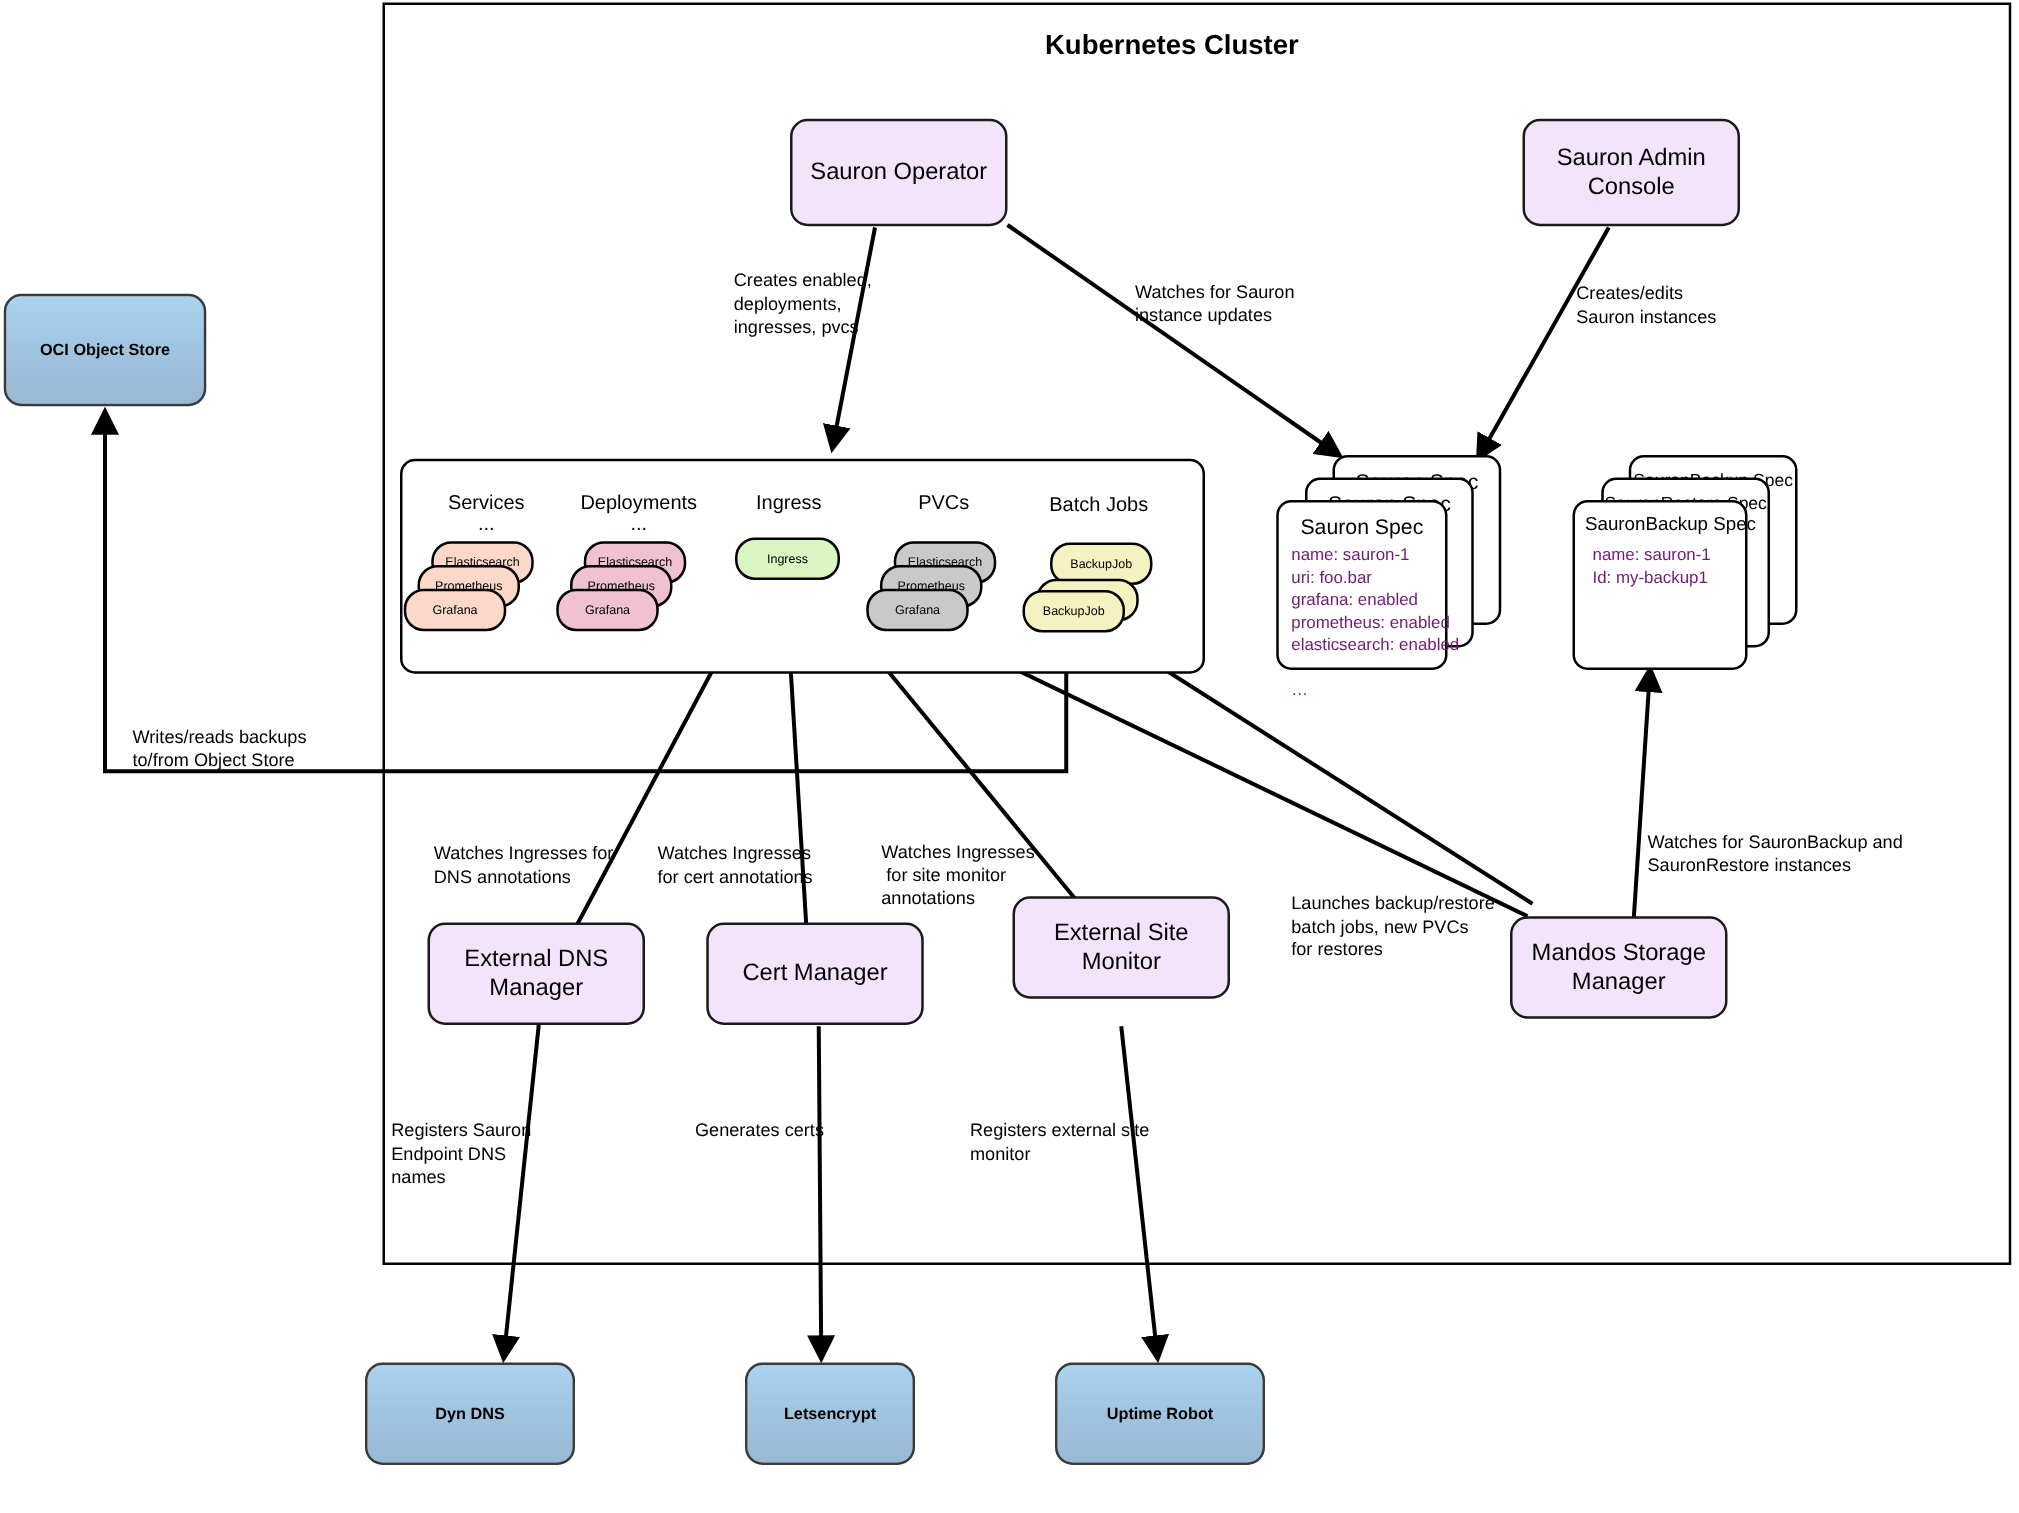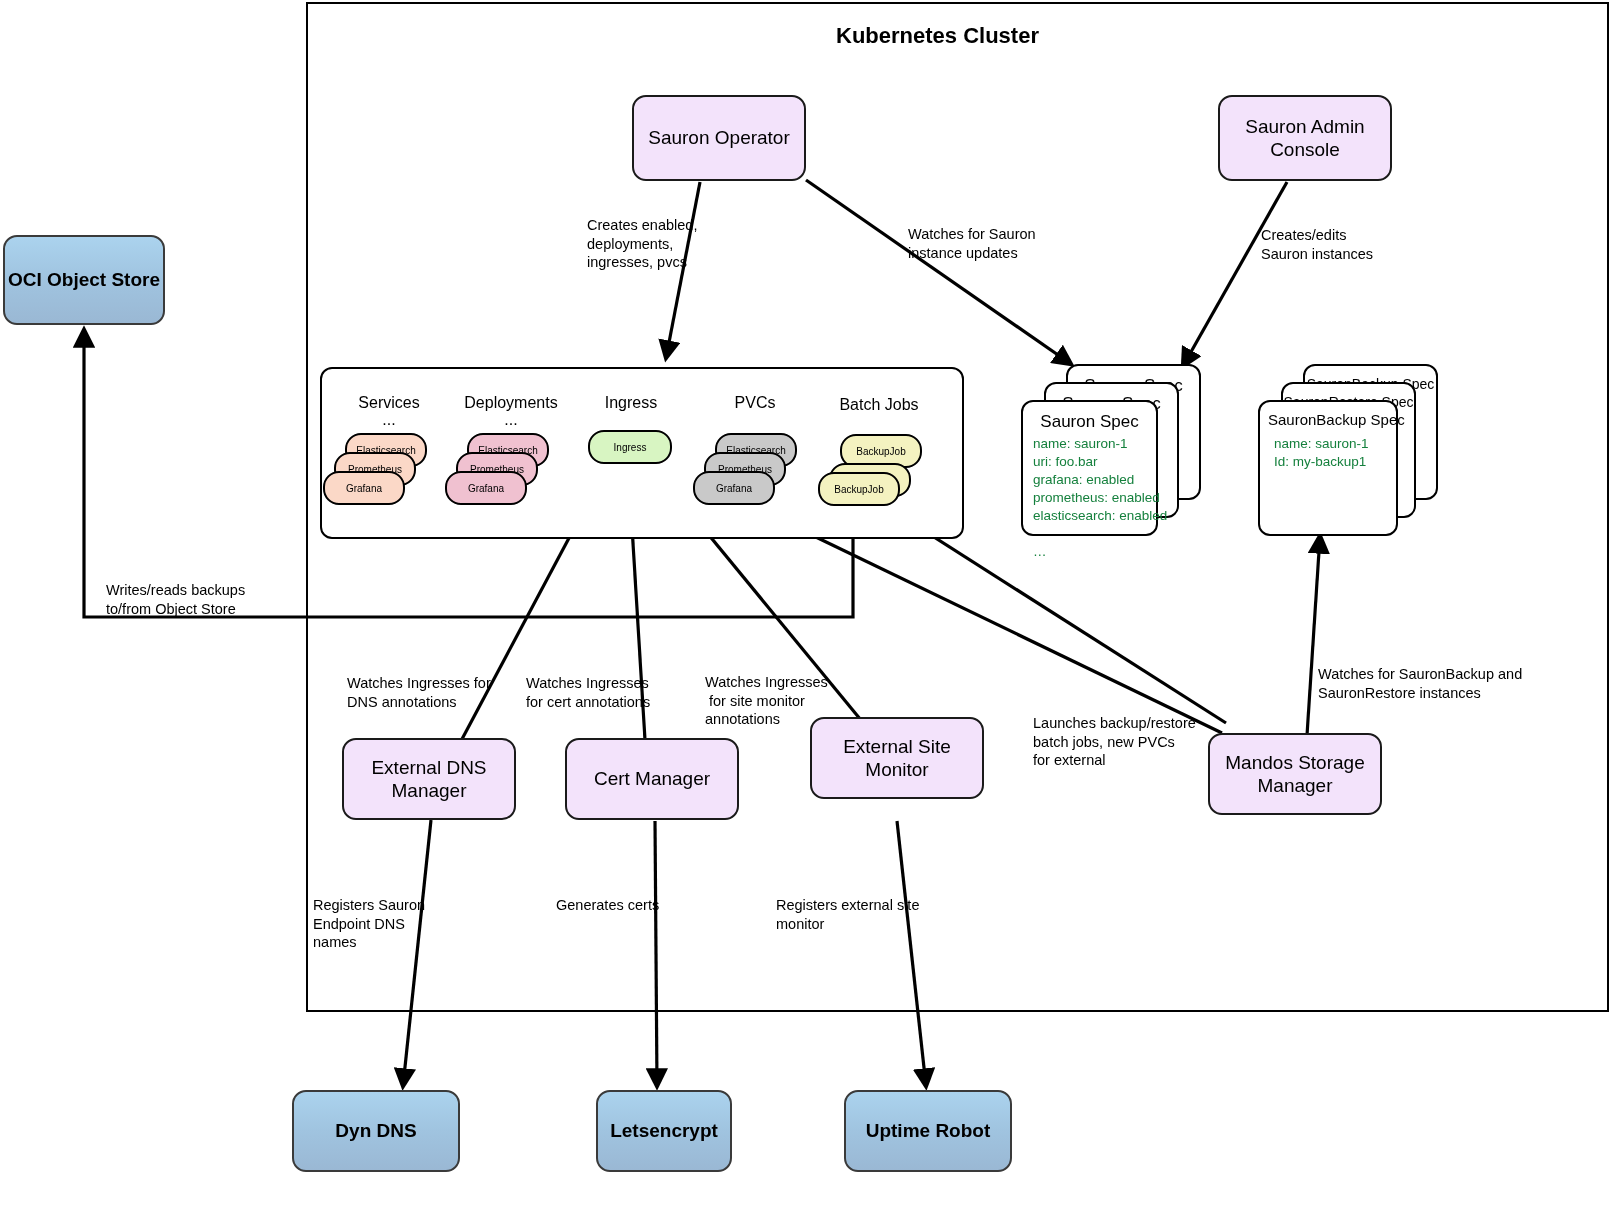--- a/index.html
+++ b/index.html
@@ -36,21 +36,21 @@
   .node-purple {
     background: #f3e3fb;
     border-color: #1a1a1a;
     font-size: 19px;
     color: #000;
   }
   .node-blue {
     background: linear-gradient(180deg, #abd3ee 0%, #a0c4e0 48%, #9ab8d4 100%);
     border-color: #3a3a3a;
     font-weight: bold;
-    font-size: 19px;
+    font-size: 13px;
     color: #000;
   }
   .cluster-box {
     position: absolute;
     border: 2px solid #000;
     box-sizing: border-box;
     background: transparent;
   }
   .cluster-title {
     position: absolute;
@@ -109,21 +109,21 @@
   }
   .spec-title.left {
     text-align: left;
     left: 8px;
   }
   .spec-body {
     position: absolute;
     left: 18px;
     top: 44px;
     font-size: 14px;
-    color: #15803d;
+    color: #701a75;
     line-height: 1.35;
     white-space: pre;
   }
   .edge-label {
     position: absolute;
     font-size: 14.5px;
     color: #000;
     line-height: 1.28;
     white-space: pre;
   }
@@ -319,21 +319,21 @@
 
   <div class="edge-label" style="left:526px; top:674px;">Watches Ingresses
 for cert annotations</div>
 
   <div class="edge-label" style="left:705px; top:673px;">Watches Ingresses
  for site monitor
 annotations</div>
 
   <div class="edge-label" style="left:1033px; top:714px;">Launches backup/restore
 batch jobs, new PVCs
-for external</div>
+for restores</div>
 
   <div class="edge-label" style="left:1318px; top:665px;">Watches for SauronBackup and
 SauronRestore instances</div>
 
   <div class="edge-label" style="left:313px; top:896px;">Registers Sauron
 Endpoint DNS
 names</div>
 
   <div class="edge-label" style="left:556px; top:896px;">Generates certs</div>
 

